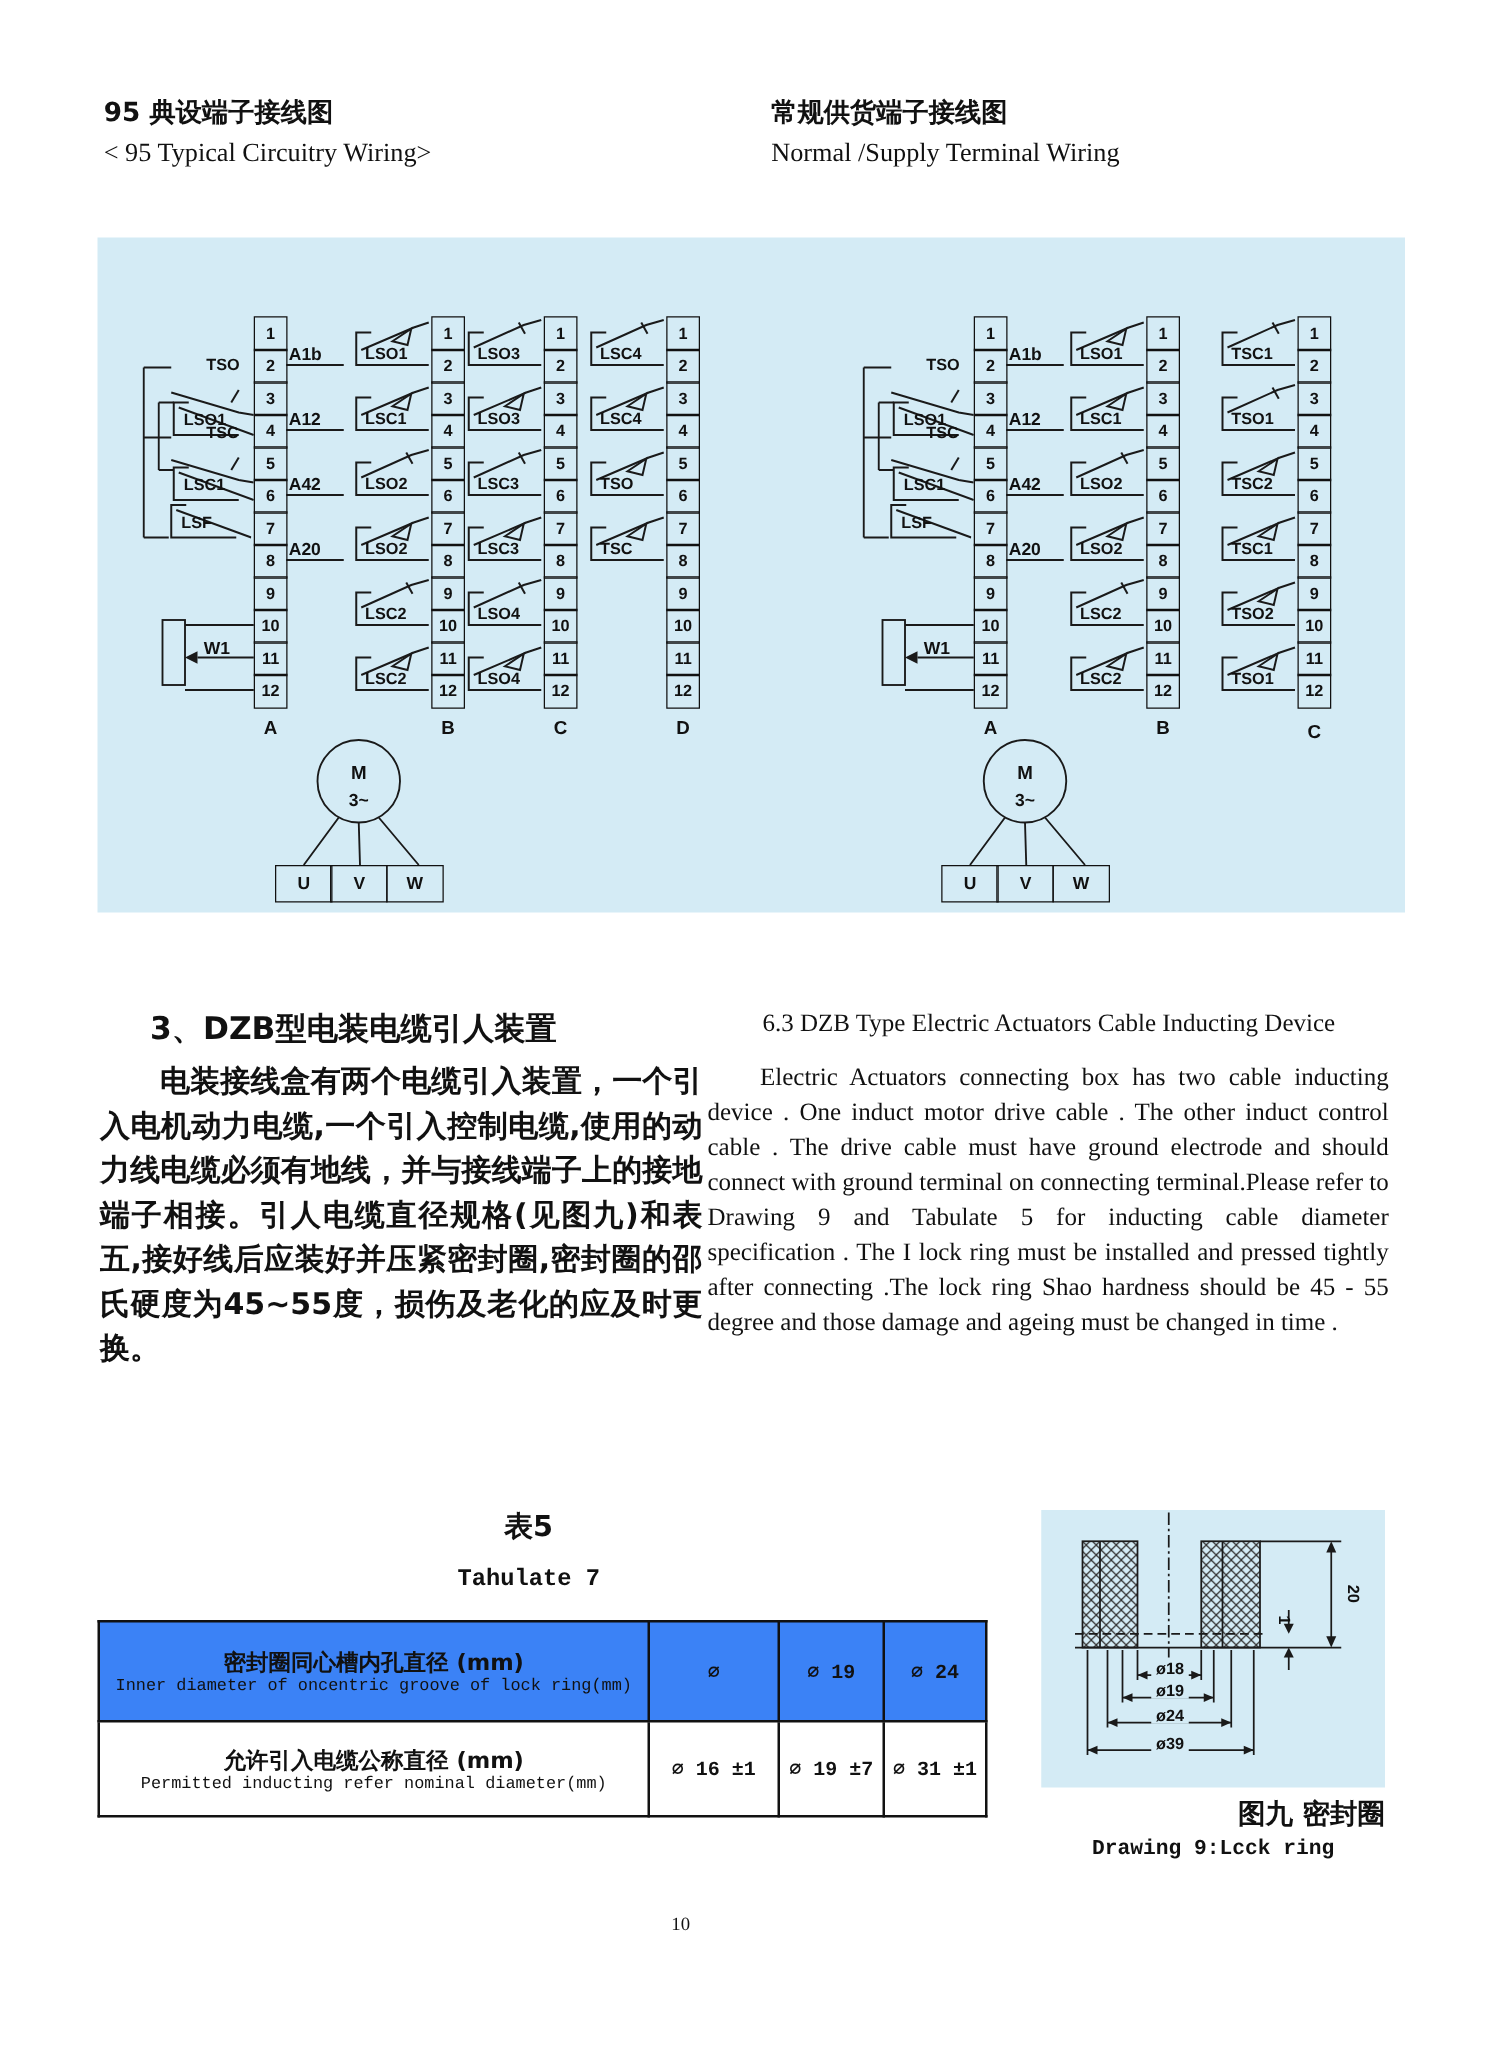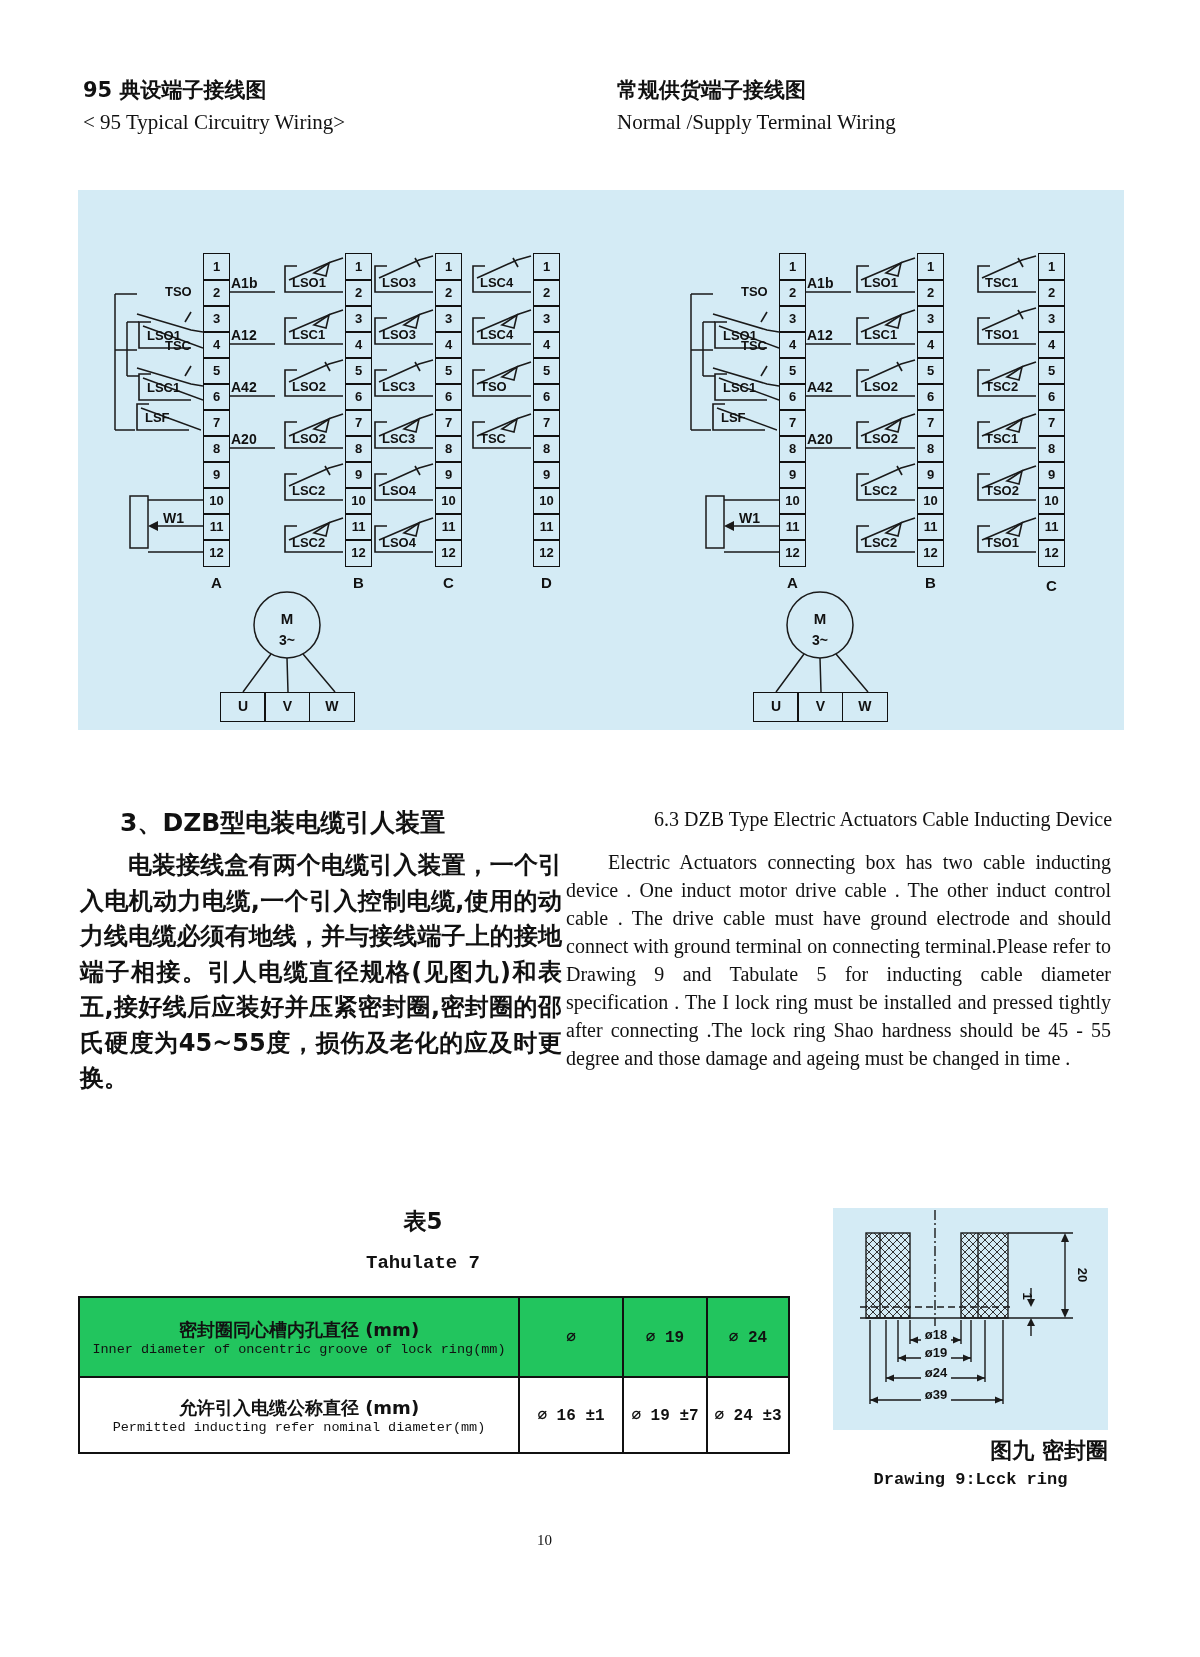--- a/index.html
+++ b/index.html
@@ -28,28 +28,28 @@
   .wire-label { position:absolute; font:bold 14px "Liberation Sans", sans-serif; }
   .pot-label  { position:absolute; font:bold 14px "Liberation Sans", sans-serif; }
   .motor-txt  { position:absolute; width:40px; text-align:center; font:bold 15px "Liberation Sans", sans-serif; }
   .uvw { position:absolute; display:flex; }
   .ucell { width:46px; height:30px; border:1.6px solid #111; margin-left:-1.6px;
            font:bold 14px/27px "Liberation Sans", sans-serif; text-align:center; }
   .ucell:first-child { margin-left:0; }
   
   .zh-head { font:bold 25px "DejaVu Sans", sans-serif; }
   .zh-body { font:bold 24px/35.5px "DejaVu Sans", sans-serif; text-align:justify; text-indent:2em; }
-  .en-head { font:20px "Liberation Serif", serif;margin-left:44px; }
+  .en-head { font:20px "Liberation Serif", serif; }
   .en-body { font:20px/28px "Liberation Serif", serif; text-align:justify; text-indent:2.1em; }
   
   .t5-title-zh { font:bold 23px "DejaVu Sans", sans-serif; text-align:center; }
   .t5-title-en { font:bold 19px "Liberation Mono", monospace; text-align:center; }
   table.spec { border-collapse:collapse; position:absolute; left:78px; top:1296px; }
   table.spec td { border:2px solid #111; vertical-align:middle; text-align:center; padding:0 4px; }
-  table.spec tr.r1 td { background:#22c55e; }
+  table.spec tr.r1 td { background:#3b82f6; }
   .cell-zh { font:bold 18px "DejaVu Sans", sans-serif; display:block; }
   .cell-en { font:13.5px "Liberation Mono", monospace; display:block; }
   .cell-val { font:bold 16px "Liberation Mono", monospace; }
   
   #panel-fig { left:833px; top:1208px; width:275px; height:222px; background:#d4ebf5; }
   .fig-cap-zh { font:bold 22px "DejaVu Sans", sans-serif; text-align:right; }
   .fig-cap-en { font:bold 17px "Liberation Mono", monospace; text-align:center; }
   .pgnum { font:15px "Liberation Serif", serif; }
 </style>
 </head>
@@ -498,21 +498,21 @@
     <td style="width:84px"><span class="cell-val">∅ 19</span></td>
     <td style="width:82px"><span class="cell-val">∅ 24</span></td>
   </tr>
   <tr>
     <td style="height:76px">
       <span class="cell-zh">允许引入电缆公称直径 (mm)</span>
       <span class="cell-en">Permitted inducting refer nominal diameter(mm)</span>
     </td>
     <td><span class="cell-val">∅ 16 ±1</span></td>
     <td><span class="cell-val">∅ 19 ±7</span></td>
-    <td><span class="cell-val">∅ 24 ±3</span></td>
+    <td><span class="cell-val">∅ 31 ±1</span></td>
   </tr>
 </tbody>
   </table>
 
 <div id="panel-fig" class="abs">
   <svg width="275" height="222">
     <defs>
       <pattern id="xh" width="8" height="8" patternUnits="userSpaceOnUse">
         <path d="M0,8 L8,0 M0,0 L8,8" stroke="#333" stroke-width="1" fill="none"></path>
       </pattern>

